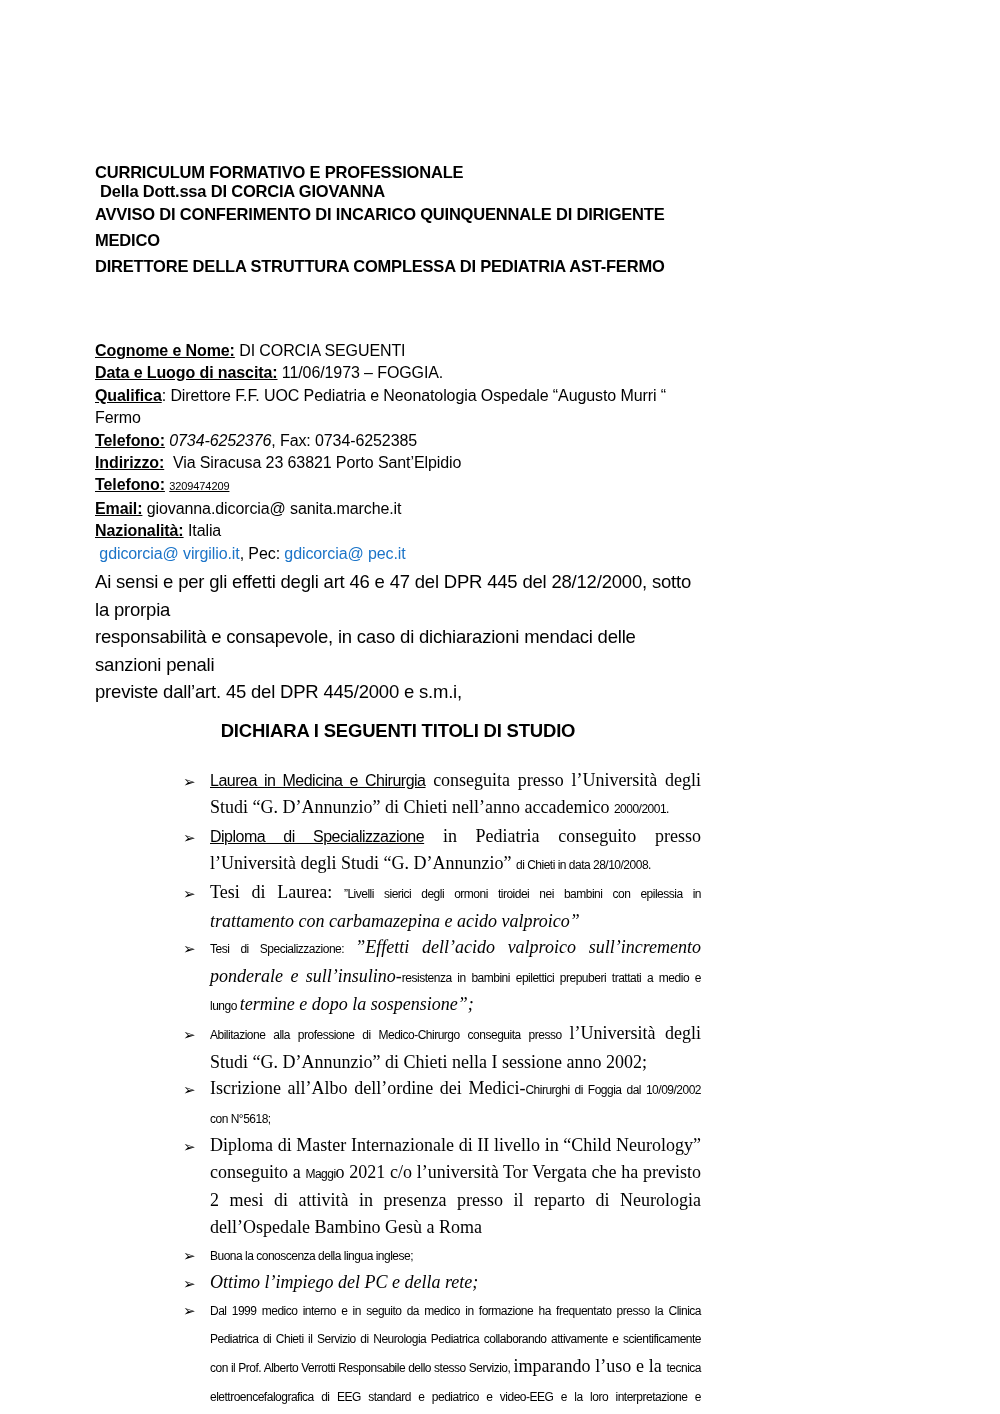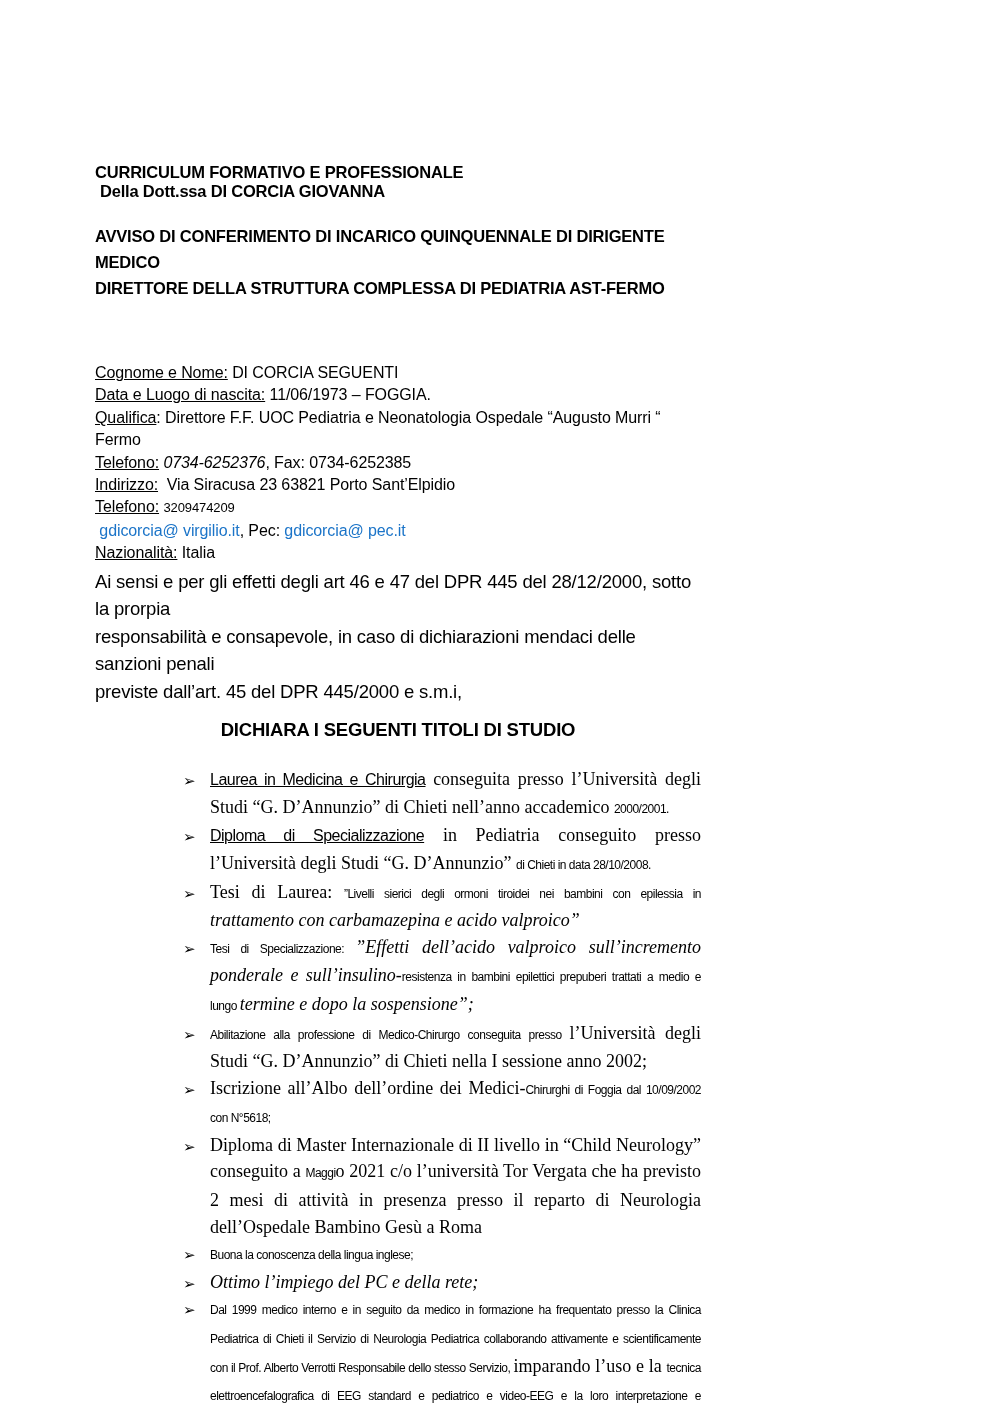--- a/index.html
+++ b/index.html
@@ -2,29 +2,29 @@
 <html><head>
 <meta charset="utf-8">
 <style>
   html,body { margin:0; padding:0; background:#ffffff; }
   body { width:1000px; min-height:1414px; font-family:"Liberation Sans",sans-serif; color:#000; }
   .page { position:relative; width:796px; min-height:1414px; box-sizing:border-box;
           padding:163px 95px 40px 95px; background:#fff; }
 
   .h1 { font-weight:bold; font-size:16.5px; letter-spacing:-0.2px; }
   .h2 { font-weight:bold; font-size:16.5px; letter-spacing:-0.2px; padding-left:5px; }
-  .h3 { font-weight:bold; font-size:16.5px; letter-spacing:-0.2px; margin-top:22px; line-height:26px; }
+  .h3 { font-weight:bold; font-size:16.5px; letter-spacing:-0.2px; line-height:26px; }
 
   .info { margin-top:61px; font-size:16px; line-height:22.4px; letter-spacing:-0.1px; }
   .info-line { white-space:pre-wrap; }
-  .r-label  { font-weight:normal; text-decoration:underline;text-align:right; }
+  .r-label  { font-weight:bold; text-decoration:underline;text-align:right; }
   .r-plain  { }
   .r-italic { font-style:italic; }
   .r-link   { color:#1b74c8; }
-  .r-smallu { font-size:13px; }
+  .r-smallu { font-size:11px; text-decoration:underline; }
 
   .decl { margin-top:3px; font-size:18.5px; line-height:27.5px; letter-spacing:-0.2px; }
 
   .center-h { text-align:center; font-weight:bold; font-size:18.5px; letter-spacing:-0.2px; margin-top:14px; }
 
   .bullets { margin-top:25px; }
   .bullet { position:relative; padding-left:115px; text-align:justify;
             font-family:"Liberation Serif",serif; font-size:18px; line-height:26.6px; }
   .bullet .arrow { position:absolute; left:88px; top:2px; font-size:15px;
                    font-family:"DejaVu Sans",sans-serif; }
@@ -44,22 +44,23 @@
     <div>DIRETTORE DELLA STRUTTURA COMPLESSA DI PEDIATRIA AST-FERMO</div>
   </div>
 
   <div class="info" id="info">
       <div class="info-line"><span class="r-label">Cognome e Nome:</span><span class="r-plain"> DI CORCIA SEGUENTI</span></div>
       <div class="info-line"><span class="r-label">Data e Luogo di nascita:</span><span class="r-plain"> 11/06/1973 – FOGGIA.</span></div>
       <div class="info-line"><span class="r-label">Qualifica</span><span class="r-plain">: Direttore F.F. UOC Pediatria e Neonatologia Ospedale “Augusto Murri “ Fermo</span></div>
       <div class="info-line"><span class="r-label">Telefono:</span><span class="r-italic"> 0734-6252376</span><span class="r-plain">, Fax: 0734-6252385</span></div>
       <div class="info-line"><span class="r-label">Indirizzo:</span><span class="r-plain">  Via Siracusa 23 63821 Porto Sant’Elpidio</span></div>
       <div class="info-line"><span class="r-label">Telefono:</span><span class="r-plain"> </span><span class="r-smallu">3209474209</span></div>
+      <div class="info-line"><span class="r-label">Email:</span><span class="r-plain"> giovanna.dicorcia@ sanita.marche.it</span></div>
+      <div class="info-line"><span class="r-label">Nazionalità:</span><span class="r-plain"> Italia</span></div>
       <div class="info-line"><span class="r-plain"> </span><span class="r-link">gdicorcia@ virgilio.it</span><span class="r-plain">, Pec: </span><span class="r-link">gdicorcia@ pec.it</span></div>
-      <div class="info-line"><span class="r-label">Nazionalità:</span><span class="r-plain"> Italia</span></div>
     </div>
 
   <div class="decl" id="decl">
       <div>Ai sensi e per gli effetti degli art 46 e 47 del DPR 445 del 28/12/2000, sotto la prorpia</div>
       <div>responsabilità e consapevole, in caso di dichiarazioni mendaci delle sanzioni penali</div>
       <div>previste dall’art. 45 del DPR 445/2000 e s.m.i,</div>
     </div>
 
   <div class="center-h">DICHIARA I SEGUENTI TITOLI DI STUDIO</div>
 

